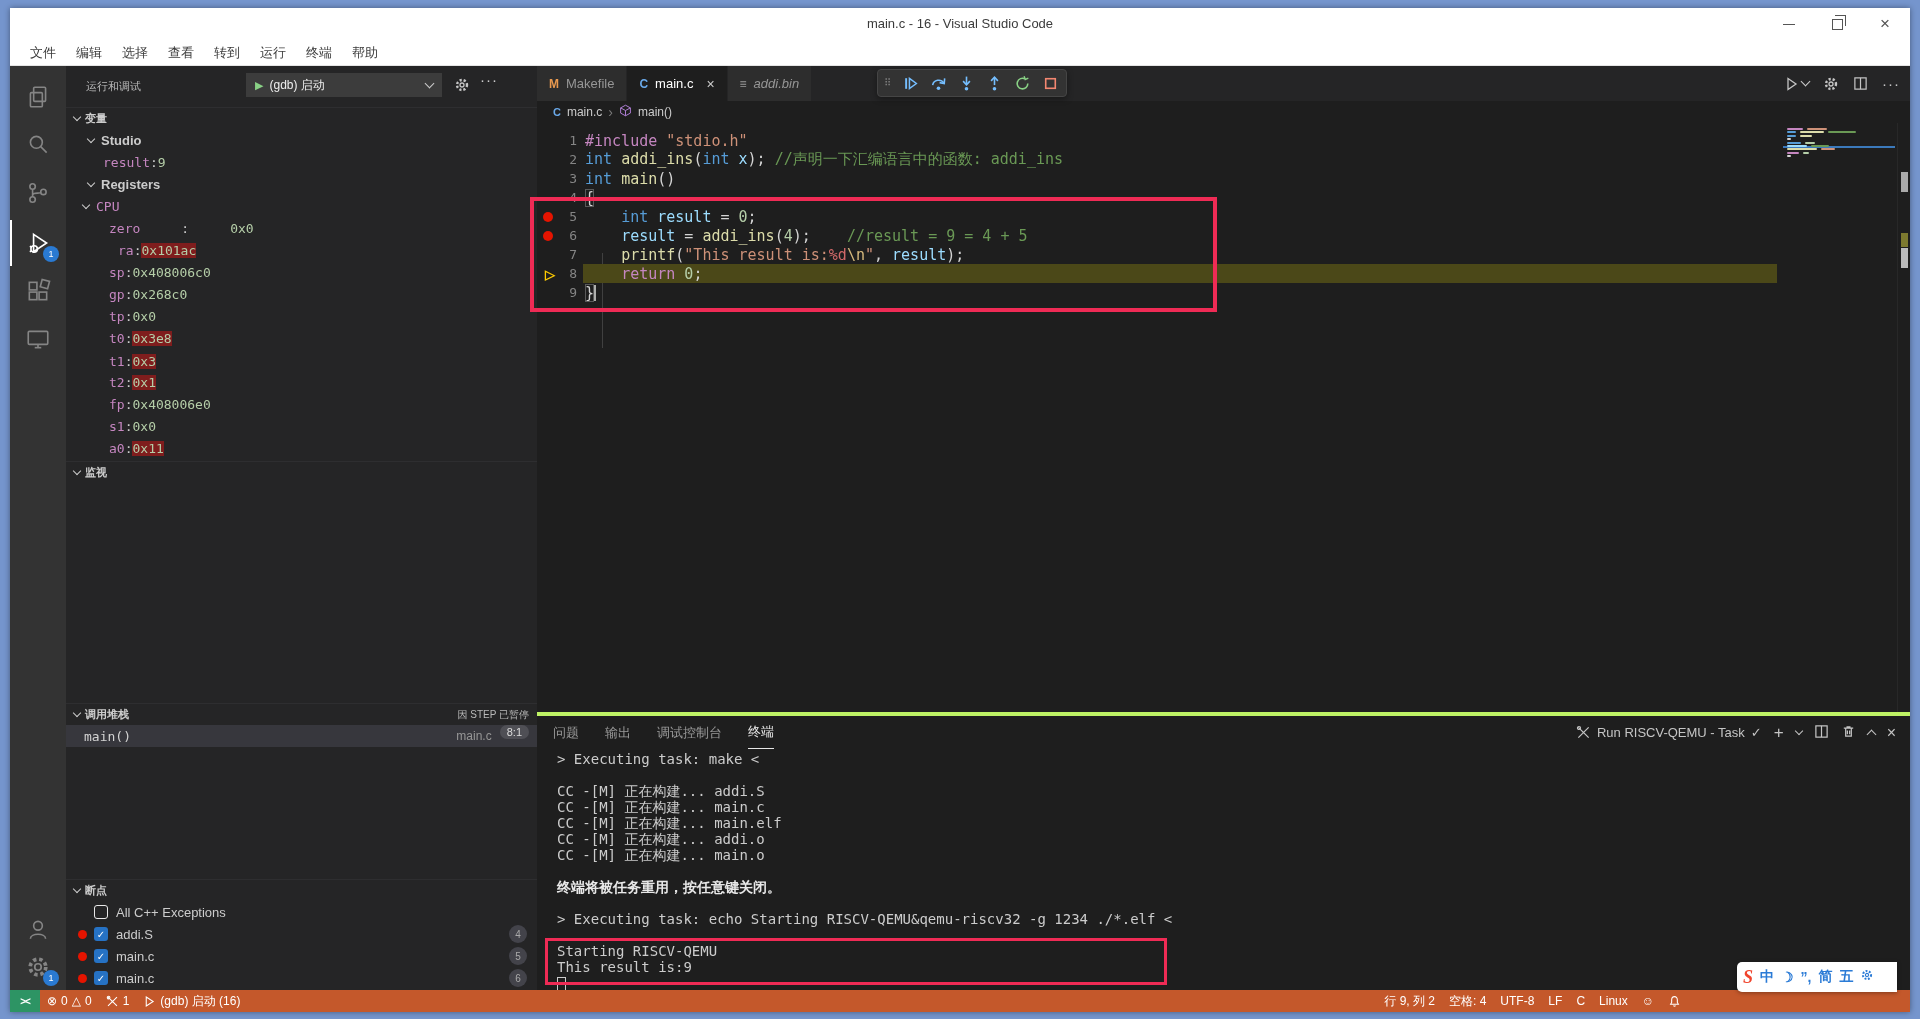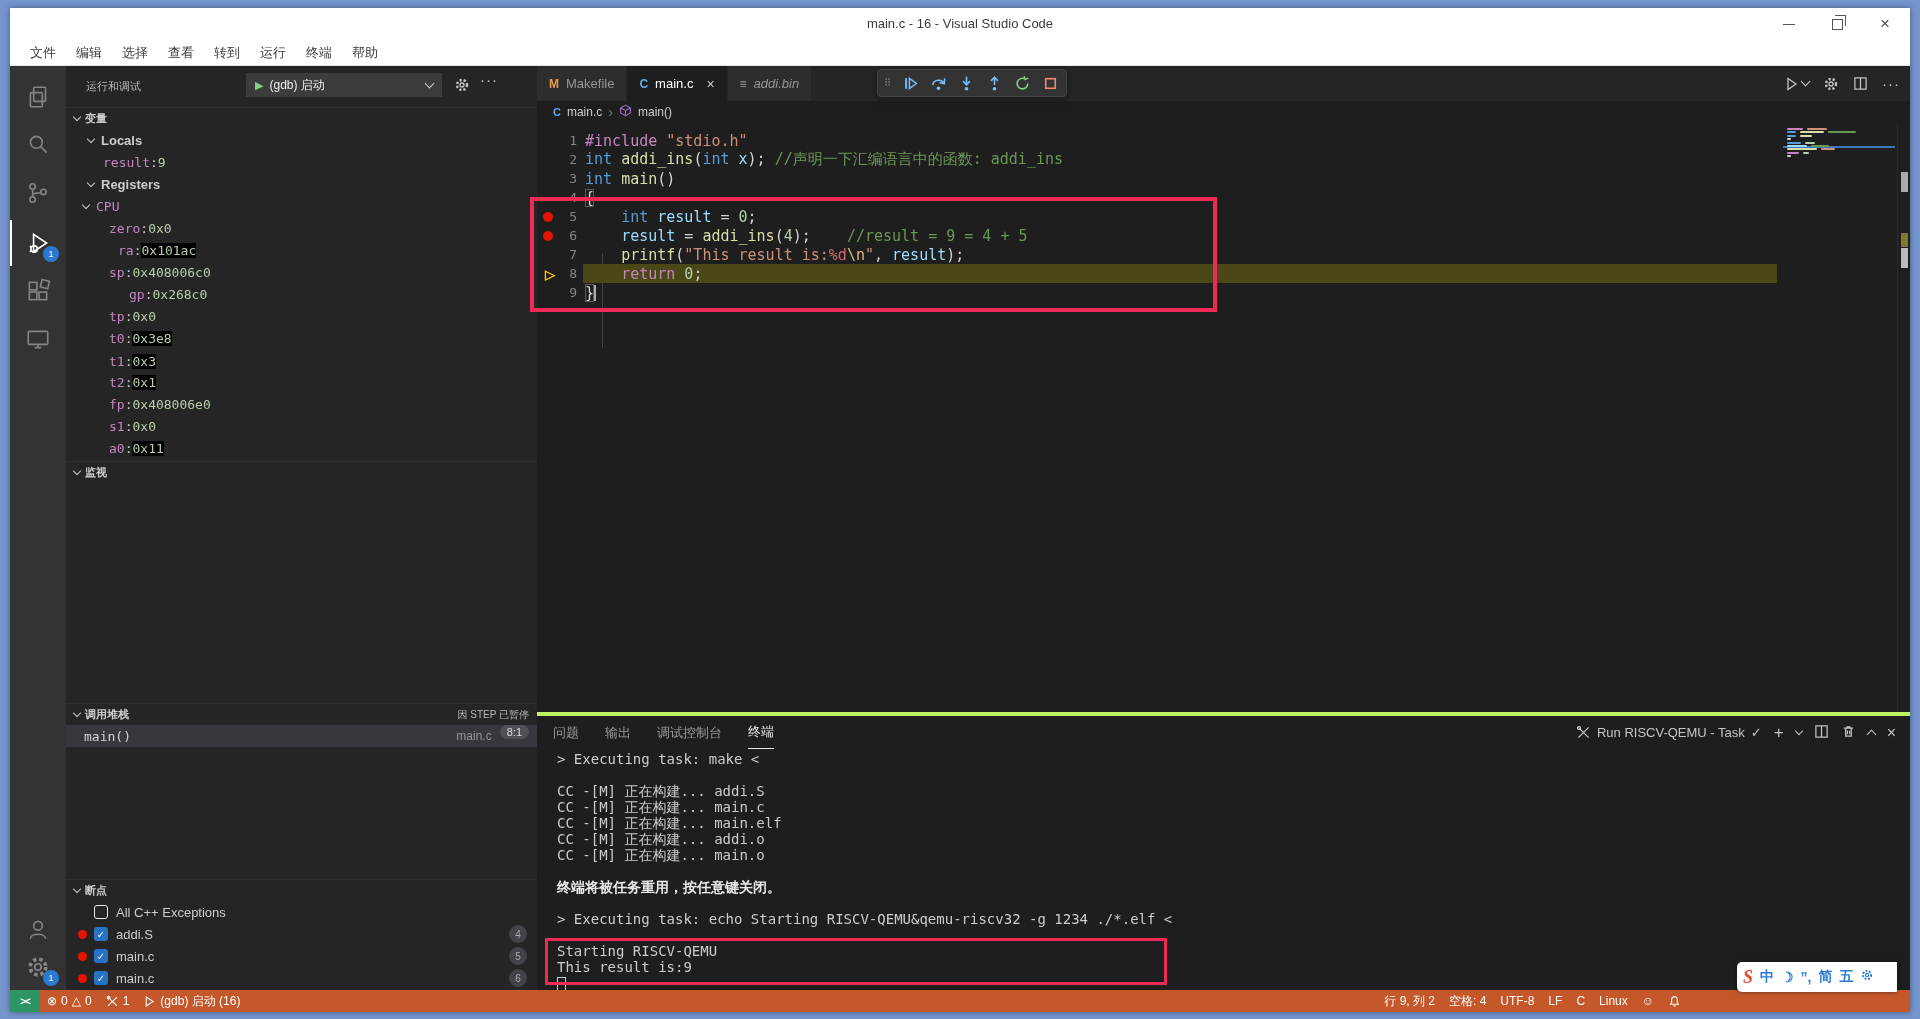--- a/index.html
+++ b/index.html
@@ -47,21 +47,21 @@
   .section-header { position:absolute; left:0; width:100%; height:22px; display:flex; align-items:center; gap:5px; padding-left:8px; font-size:11px; font-weight:bold; color:#cccccc; border-top:1px solid #2e2e30; }
   .sec-chev { width:6px; height:6px; border-right:1.3px solid #cccccc; border-bottom:1.3px solid #cccccc; transform:rotate(45deg); margin-top:-3px; }
   .hdr-badge { margin-left:auto; margin-right:8px; font-size:10px; font-weight:normal; color:#b9b9b9; }
 
   .tree-row { position:absolute; left:0; width:100%; height:22px; display:flex; align-items:center; font-size:13px; color:#cccccc; }
   .grp-chev { width:6px; height:6px; border-right:1.3px solid #cccccc; border-bottom:1.3px solid #cccccc; transform:rotate(45deg); margin-right:7px; margin-top:-3px; }
   .grp-label { font-weight:bold; }
   .var-name { color:#c586c0; font-family:"DejaVu Sans Mono",monospace; font-size:13px; }
   .var-sep { color:#cccccc; font-family:"DejaVu Sans Mono",monospace; font-size:13px; }
   .var-val { color:#b5cea8; font-family:"DejaVu Sans Mono",monospace; font-size:13px; }
-  .var-val.chg { background:#000000; }
+  .var-val.chg { background:#7f1d1d; }
 
   .frame-row { position:absolute; left:0; width:100%; height:22px; background:#37373d; display:flex; align-items:center; }
   .frame-fn { margin-left:18px; font-family:"DejaVu Sans Mono",monospace; font-size:13px; color:#d4d4d4; }
   .frame-file { margin-left:auto; font-size:12px; color:#969696; }
   .frame-loc { margin:0 8px 8px 8px; background:#4f4f55; color:#dddddd; font-size:11px; border-radius:7px; padding:1px 7px; }
 
   .bp-row { position:absolute; left:0; width:100%; height:22px; display:flex; align-items:center; }
   .bp-dot-s { width:9px; height:9px; border-radius:50%; background:#e51400; margin-left:12px; }
   .bp-dot-s.hidden { visibility:hidden; }
   .cbx { width:14px; height:14px; margin-left:7px; border-radius:3px; display:flex; align-items:center; justify-content:center; }
@@ -258,54 +258,54 @@
           </span>
           <span class="sb-dots">···</span>
         </div>
 
         <div class="section-header" style="top:41px">
           <span class="sec-chev"></span>
           <span>变量</span>
         </div>
         <div class="tree-row" style="top:63px; padding-left:22px">
           <span class="grp-chev"></span>
-          <span class="grp-label">Locals</span>
+          <span class="grp-label">Studio</span>
         </div>
         <div>
             <div class="tree-row" style="top: 85px; padding-left: 37px;">
               <span class="var-name">result</span>
               <span class="var-sep">: </span>
               <span class="var-val">9</span>
             </div>
           </div>
         <div class="tree-row" style="top:107px; padding-left:22px">
           <span class="grp-chev"></span>
           <span class="grp-label">Registers</span>
         </div>
         <div class="tree-row" style="top:129px; padding-left:17px">
           <span class="grp-chev"></span>
           <span class="var-name">CPU</span>
         </div>
         <div>
-            <div class="tree-row" style="top: 151px; padding-left: 43px;">
+            <div class="tree-row" style="top: 151px; padding-left: 43px; gap: 41px;">
               <span class="var-name">zero</span>
               <span class="var-sep">: </span>
               <span class="var-val">0x0</span>
             </div>
             <div class="tree-row" style="top: 173px; padding-left: 52px;">
               <span class="var-name">ra</span>
               <span class="var-sep">: </span>
               <span class="var-val chg">0x101ac</span>
             </div>
             <div class="tree-row" style="top: 195px; padding-left: 43px;">
               <span class="var-name">sp</span>
               <span class="var-sep">: </span>
               <span class="var-val">0x408006c0</span>
             </div>
-            <div class="tree-row" style="top: 217px; padding-left: 43px; margin-left: 20px;">
+            <div class="tree-row" style="top: 217px; padding-left: 43px;">
               <span class="var-name">gp</span>
               <span class="var-sep">: </span>
               <span class="var-val">0x268c0</span>
             </div>
             <div class="tree-row" style="top: 239px; padding-left: 43px;">
               <span class="var-name">tp</span>
               <span class="var-sep">: </span>
               <span class="var-val">0x0</span>
             </div>
             <div class="tree-row" style="top: 261px; padding-left: 43px;">

